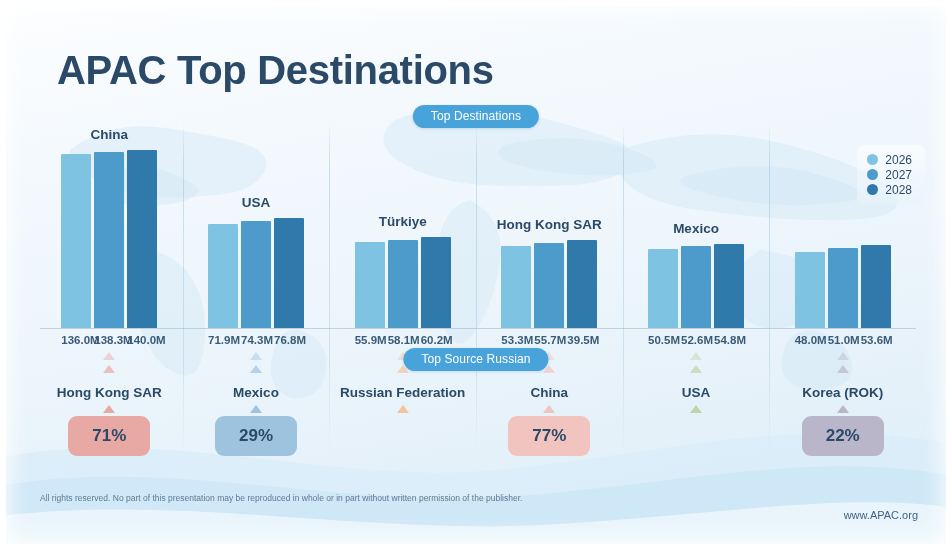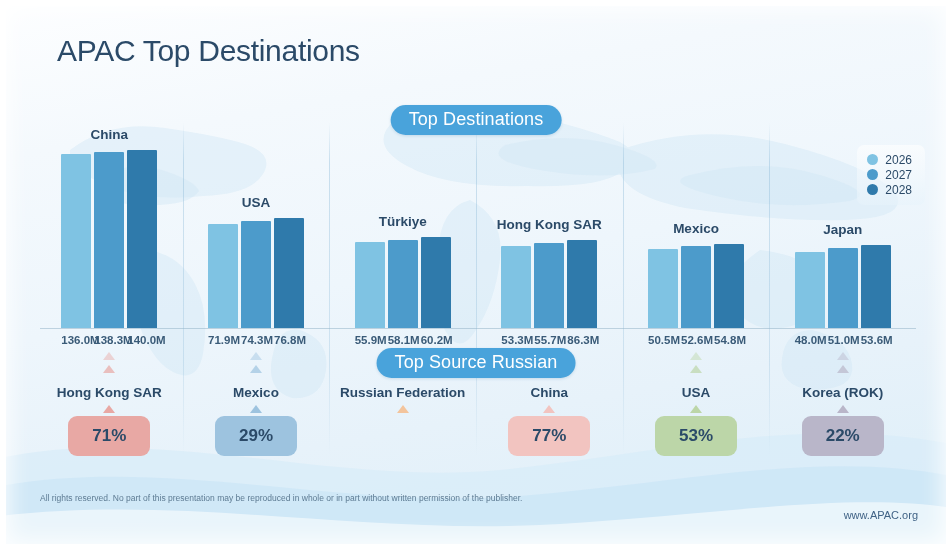--- a/index.html
+++ b/index.html
@@ -23,33 +23,33 @@
   }
   
   #map { position:absolute; inset:0; opacity:.55; }
   #map svg { width:100%; height:100%; }
   
   #wave { position:absolute; left:0; right:0; bottom:0; height:150px; }
   #wave svg { width:100%; height:100%; display:block; }
 
   
   .title {
-    position: absolute; left: 57px; top: 34px;
-    font-size: 30px; font-weight: 400; letter-spacing: -.3px;
+    position: absolute; left: 57px; top: 48px;
+    font-size: 40px; font-weight: 700; letter-spacing: -.3px;
     color: #2b4a68;
   }
   .logo { position: absolute; right: 26px; top: 26px; width: 112px; height: 100px; }
   .logo svg { width: 100%; height: 100%; }
 
   
   .pill {
     position: absolute; transform: translateX(-50%);
     background: #49a3db; color: #ffffff;
     border-radius: 999px; padding: 4px 18px 5px;
-    font-size: 18px; font-weight: 400; letter-spacing: .1px;
+    font-size: 12px; font-weight: 400; letter-spacing: .1px;
     white-space: nowrap;
     box-shadow: 0 1px 3px rgba(40,110,160,.18);
     z-index: 12;
   }
   #pill-dest { left: 476px; top: 105px; }
   #pill-src  { left: 476px; top: 348px; }
 
   
   #legend {
     position: absolute; right: 27px; top: 145px;
@@ -214,21 +214,20 @@
         <div class="divider"></div>
         <div class="grp-name" style="bottom: 92.2227px;">Mexico</div>
         <div class="bars">
           <div class="bar" title="Mexico 2026: 50.5M" style="height: 79.0946px; background: rgb(127, 195, 227);"></div>
           <div class="bar" title="Mexico 2027: 52.6M" style="height: 81.6087px; background: rgb(76, 155, 203);"></div>
           <div class="bar" title="Mexico 2028: 54.8M" style="height: 84.2227px; background: rgb(47, 122, 171);"></div>
         </div>
       </div>
       <div class="grp">
         <div class="divider"></div>
-        <div class="grp-name" style="bottom: 90.7993px;">Japan</div>
         <div class="bars">
           <div class="bar" title="Japan 2026: 48.0M" style="height: 76.0747px; background: rgb(127, 195, 227);"></div>
           <div class="bar" title="Japan 2027: 51.0M" style="height: 79.695px; background: rgb(76, 155, 203);"></div>
           <div class="bar" title="Japan 2028: 53.6M" style="height: 82.7993px; background: rgb(47, 122, 171);"></div>
         </div>
       </div>
     </div>
   <div id="baseline"></div>
   <div id="values">
       <div class="vgrp">
@@ -242,21 +241,21 @@
         <div class="val">76.8M</div>
       </div>
       <div class="vgrp">
         <div class="val">55.9M</div>
         <div class="val">58.1M</div>
         <div class="val">60.2M</div>
       </div>
       <div class="vgrp">
         <div class="val">53.3M</div>
         <div class="val">55.7M</div>
-        <div class="val">86.3M</div>
+        <div class="val">39.5M</div>
       </div>
       <div class="vgrp">
         <div class="val">50.5M</div>
         <div class="val">52.6M</div>
         <div class="val">54.8M</div>
       </div>
       <div class="vgrp">
         <div class="val">48.0M</div>
         <div class="val">51.0M</div>
         <div class="val">53.6M</div>
@@ -299,21 +298,20 @@
         <div class="tri tri-low" style="border-bottom: 8px solid rgb(242, 196, 192);"></div>
         <div class="chip" style="background: rgb(242, 196, 192);">77%</div>
       </div>
       <div class="scol">
         <div class="tri-stack">
           <div class="tri" style="border-bottom: 8px solid rgb(188, 214, 168); opacity: 0.45;"></div>
           <div class="tri" style="border-bottom: 8px solid rgb(188, 214, 168); opacity: 0.7;"></div>
         </div>
         <div class="sname">USA</div>
         <div class="tri tri-low" style="border-bottom: 8px solid rgb(188, 214, 168);"></div>
-        <div class="chip" style="background: rgb(188, 214, 168);">53%</div>
       </div>
       <div class="scol">
         <div class="tri-stack">
           <div class="tri" style="border-bottom: 8px solid rgb(185, 182, 201); opacity: 0.45;"></div>
           <div class="tri" style="border-bottom: 8px solid rgb(185, 182, 201); opacity: 0.7;"></div>
         </div>
         <div class="sname">Korea (ROK)</div>
         <div class="tri tri-low" style="border-bottom: 8px solid rgb(185, 182, 201);"></div>
         <div class="chip" style="background: rgb(185, 182, 201);">22%</div>
       </div>

